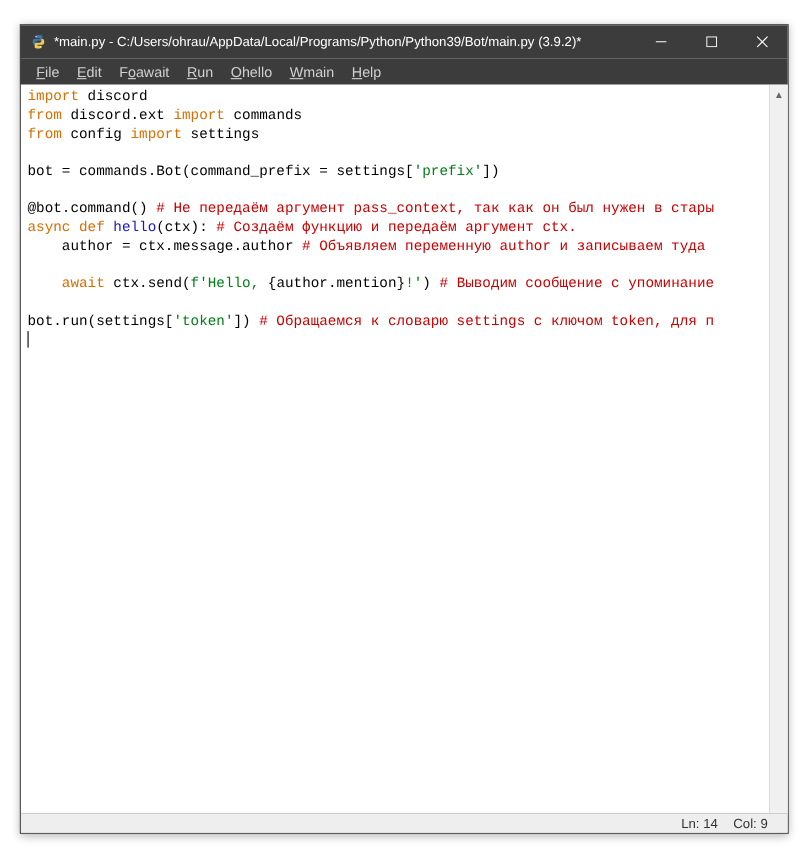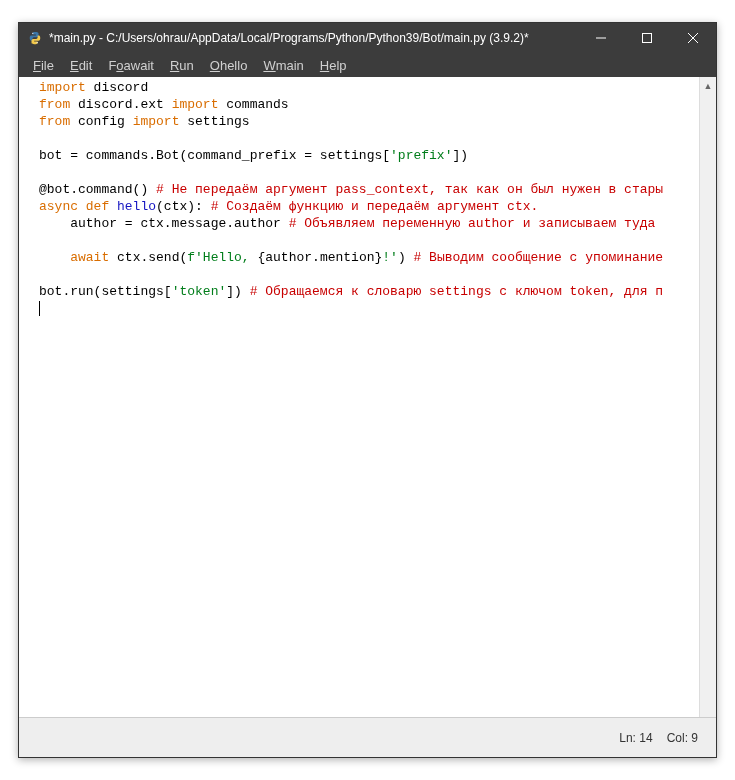--- a/index.html
+++ b/index.html
@@ -58,42 +58,42 @@
   }
   .menu-item .ul { text-decoration: underline; }
   .editor-wrap {
     flex: 1;
     display: flex;
     background: #fff;
     overflow: hidden;
   }
   .editor {
     flex: 1;
-    padding: 2px 20px;
+    padding: 2px 6px;
     font-family: "Courier New", monospace;
     font-size: 13px;
     line-height: 17px;
     white-space: pre;
     overflow: hidden;
     color: #000;
     position: relative;
   }
   .scrollbar {
     width: 17px;
     background: #f0f0f0;
     border-left: 1px solid #ddd;
     position: relative;
   }
   .scroll-arrow {
     width: 100%; height: 17px;
     display: flex; align-items:center; justify-content:center;
     color: #666; font-size: 9px;
   }
   .statusbar {
-    height: 40px;
+    height: 18px;
     background: #eeeeee;
     border-top: 1px solid #ccc;
     display: flex;
     justify-content: flex-end;
     align-items: center;
     padding-right: 18px;
     font-size: 12px;
     color: #333;
     gap: 14px;
   }

